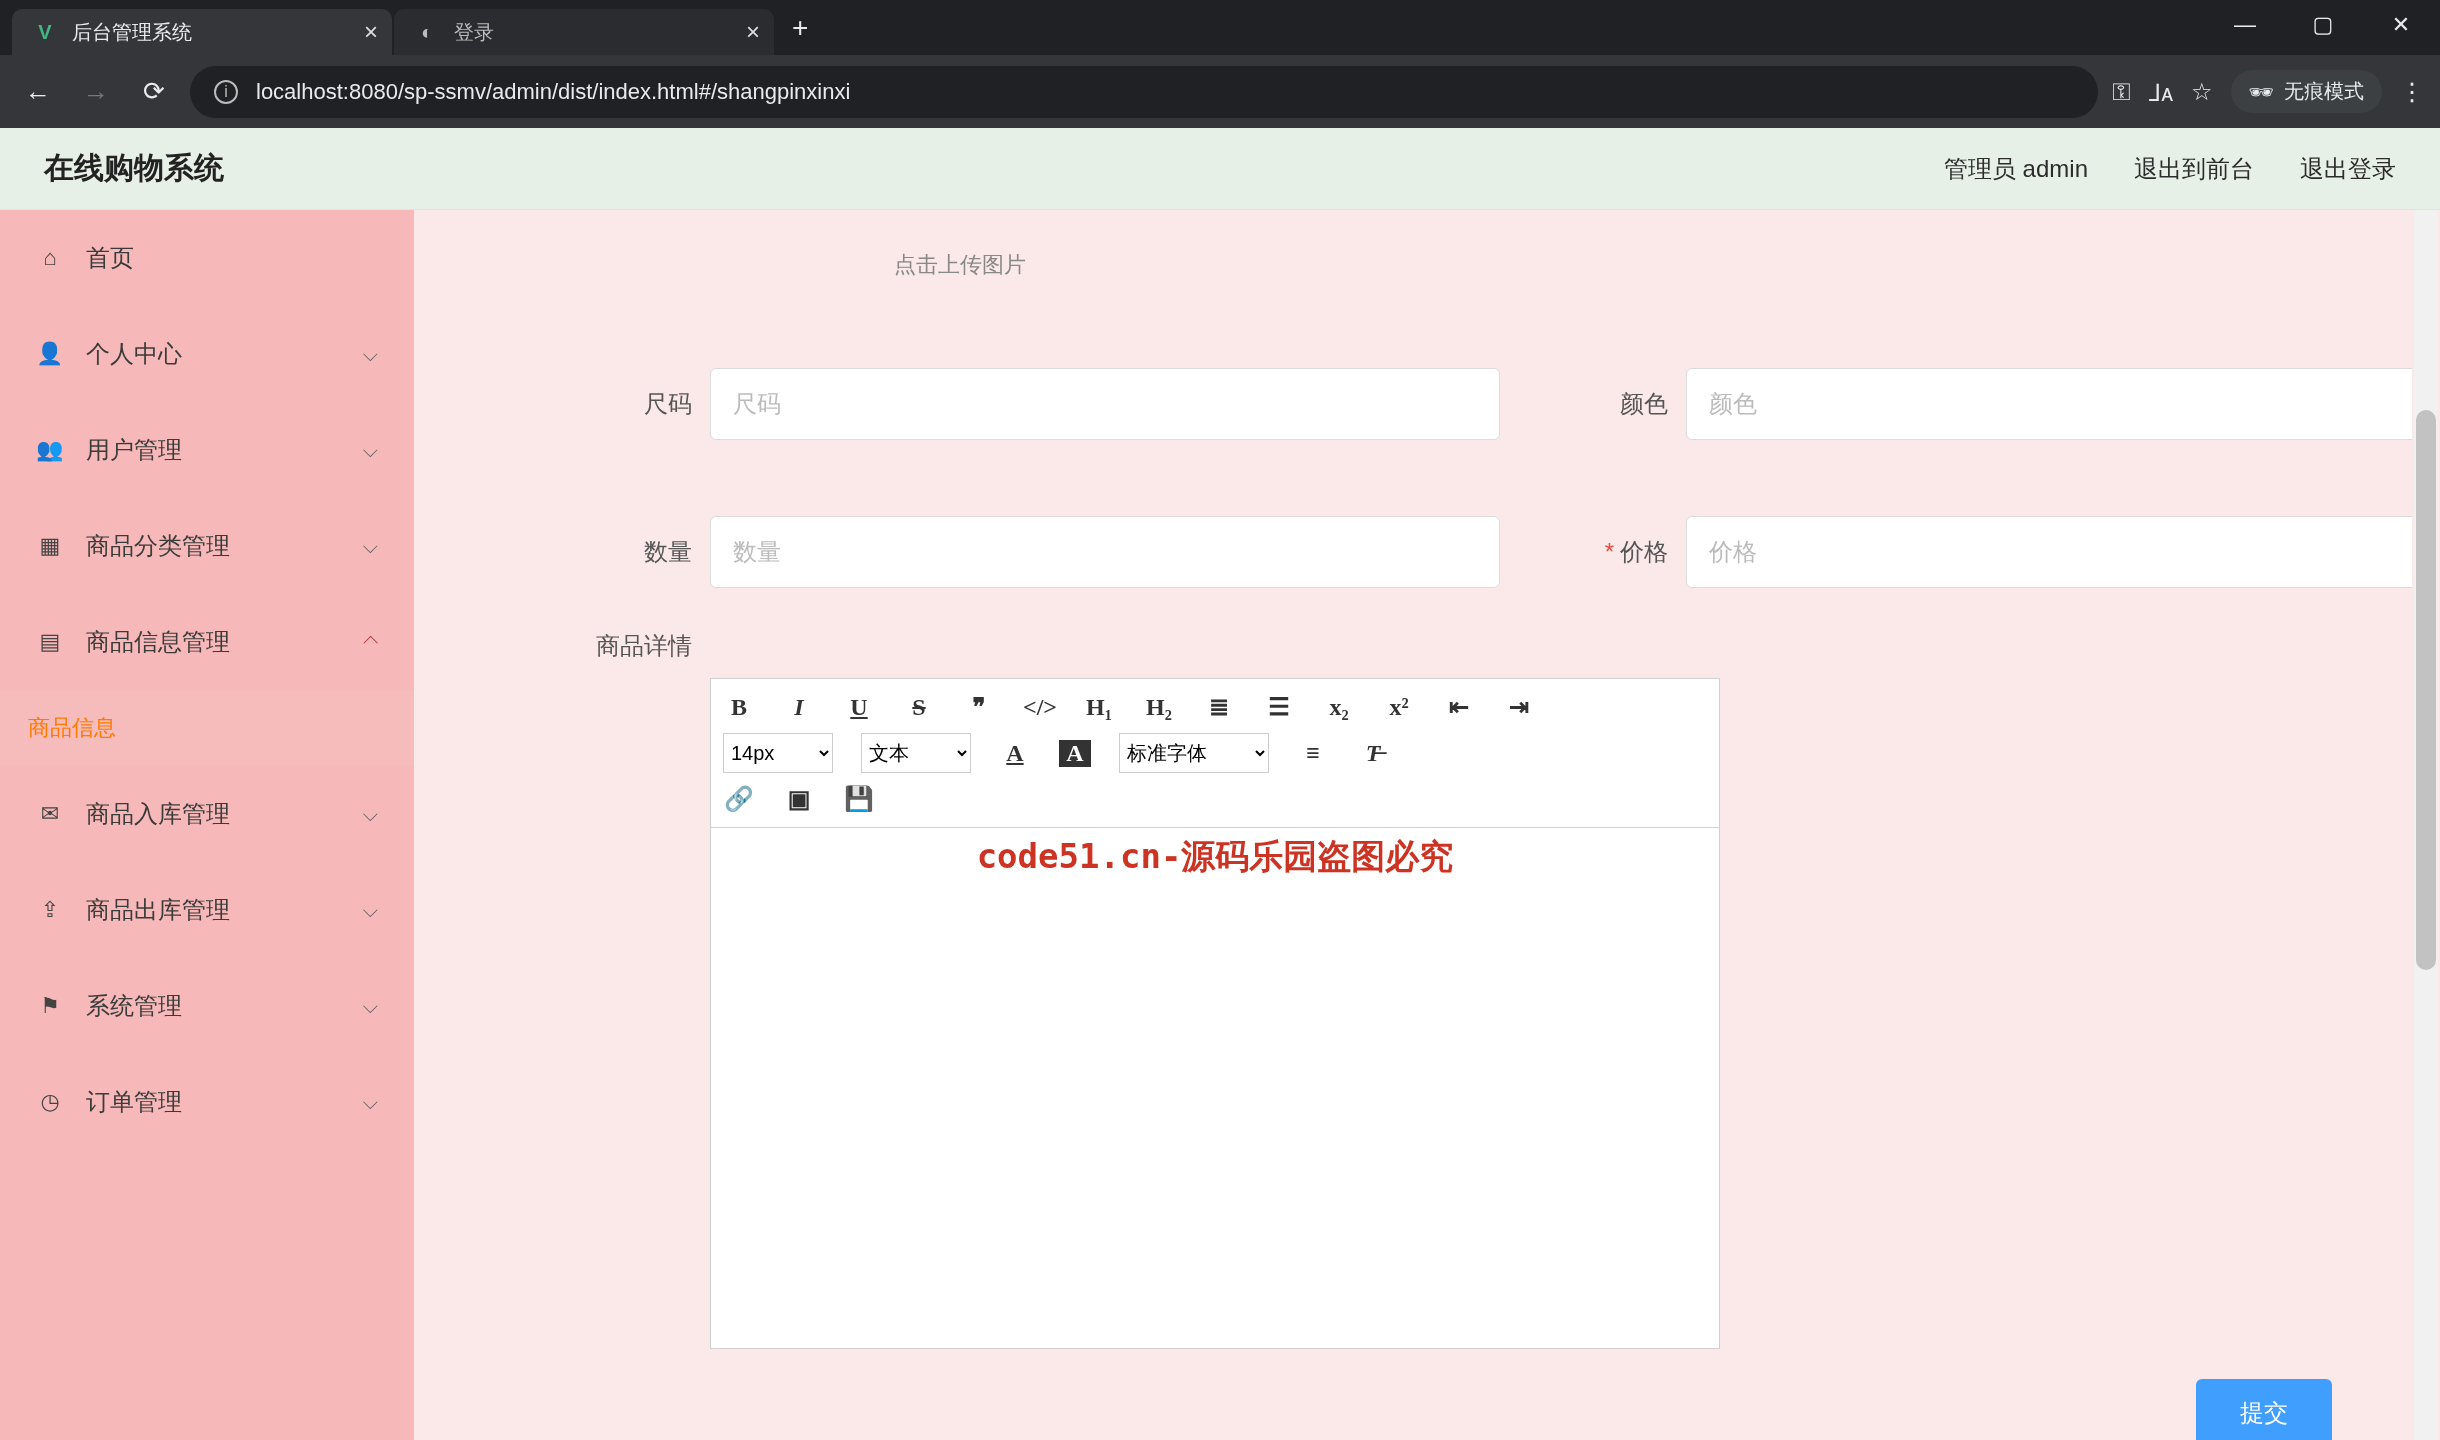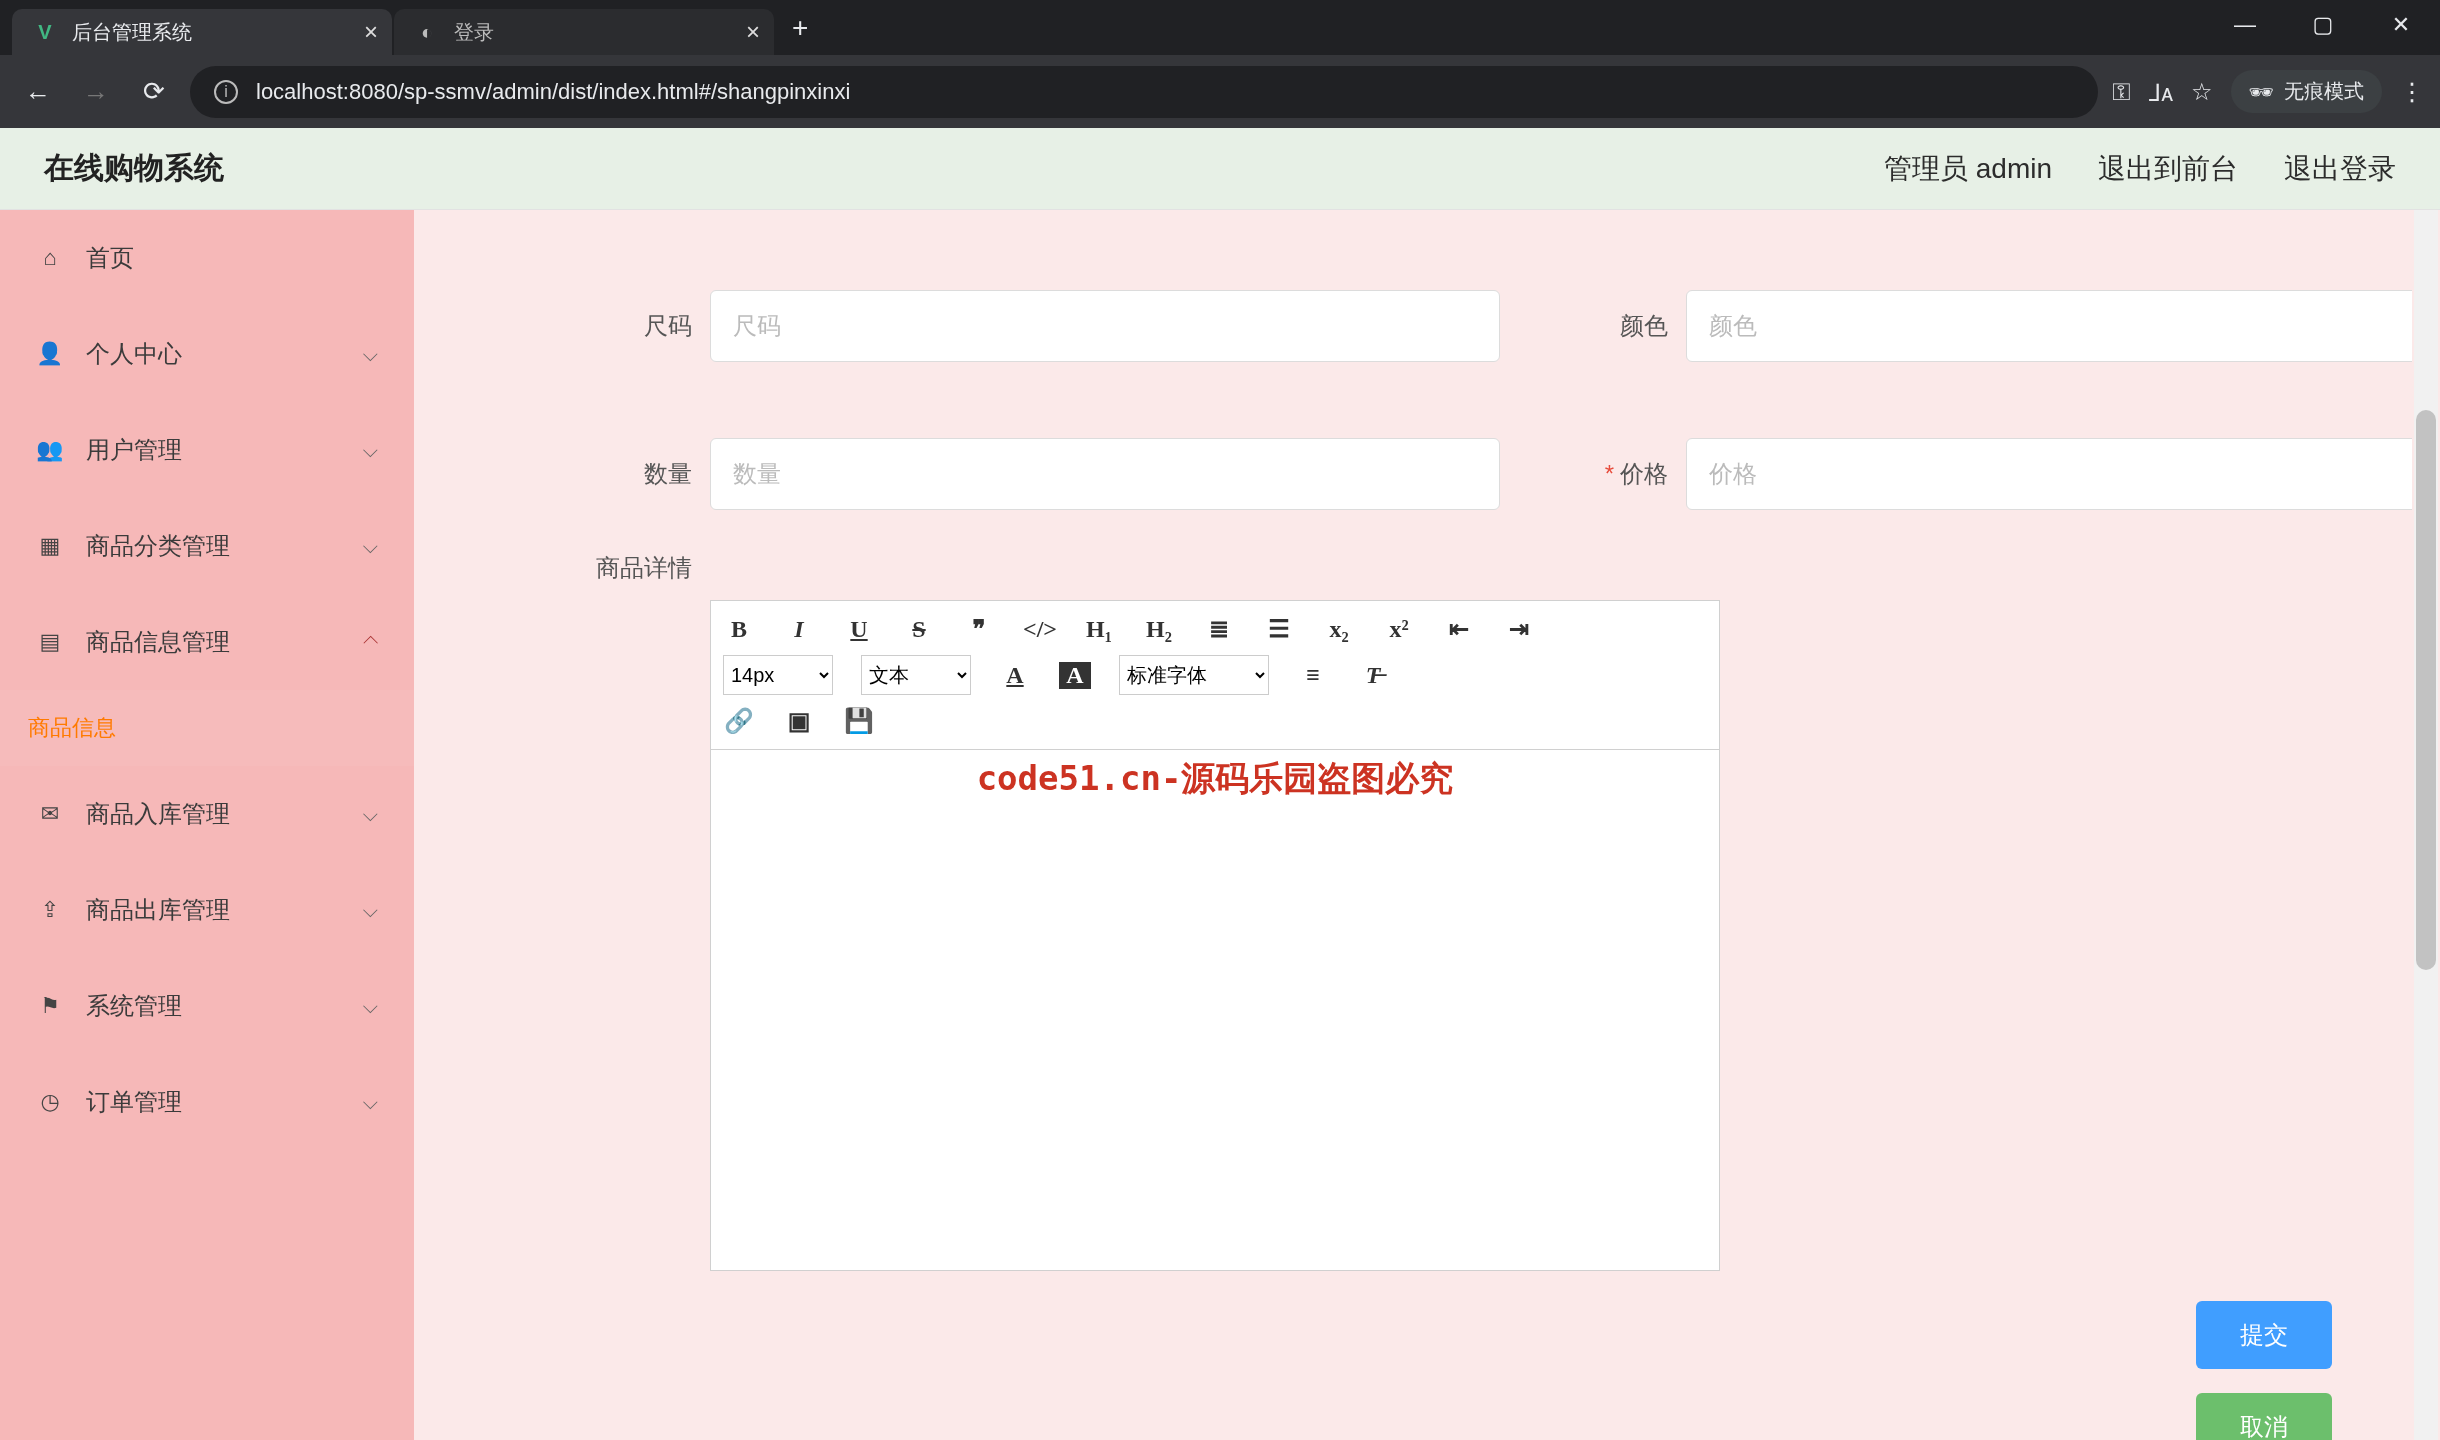--- a/index.html
+++ b/index.html
@@ -24,21 +24,21 @@
 .right-icons { display: flex; align-items: center; gap: 18px; color: #e8eaed; }
 .right-icons .ico { font-size: 24px; }
 .incognito { display: flex; align-items: center; gap: 10px; background: #3c4043; padding: 8px 18px; border-radius: 30px; font-size: 20px; }
 
 
 .app { position: absolute; top: 128px; left: 0; right: 0; bottom: 0; background: #fbe9e9; }
 
 
 .app-header { height: 82px; background: #e7f0e6; display: flex; align-items: center; padding: 0 44px; justify-content: space-between; border-bottom: 1px solid #e2e2e2; }
 .app-title { font-size: 30px; font-weight: bold; color: #222; }
-.app-header-right { display: flex; gap: 46px; font-size: 28px; color: #2c2c2c; }
+.app-header-right { display: flex; gap: 46px; font-size: 24px; color: #2c2c2c; }
 
 
 .watermark { position: absolute; left: 0; top: 0; width: 100%; height: 100%; pointer-events: none; opacity: 0.25; color: #4a4a4a; font-size: 40px; }
 .wm-row { position: absolute; left: 0; right: 0; display: flex; justify-content: space-around; }
 
 
 .sidebar { position: absolute; left: 0; top: 82px; bottom: 0; width: 414px; background: #f6b8b8; overflow: hidden; }
 .side-item { height: 96px; display: flex; align-items: center; padding-left: 34px; color: #3b3b3b; font-size: 24px; position: relative; }
 .side-item .s-icon { width: 32px; height: 32px; margin-right: 20px; display: flex; align-items: center; justify-content: center; font-size: 22px; color: #444; }
 .side-item .chev { position: absolute; right: 36px; font-size: 20px; color: #666; }
@@ -296,20 +296,21 @@
       </div>
       <div class="side-item">
         <span class="s-icon">◷</span>
         <span>订单管理</span>
         <span class="chev">⌵</span>
       </div>
     </div>
 
   <div class="main">
     <div class="form-area">
+      <div class="upload-hint">点击上传图片</div>
 
       <div class="form-row">
         <div class="form-field">
           <div class="form-label">尺码</div>
           <input class="form-input" placeholder="尺码" style="">
         </div>
         <div class="form-field">
           <div class="form-label">颜色</div>
           <input class="form-input" placeholder="颜色" style="">
         </div>

